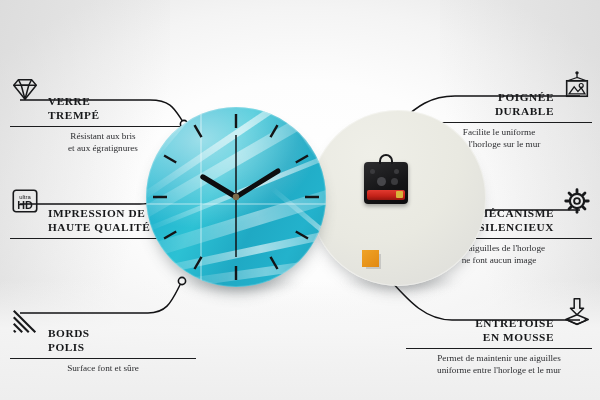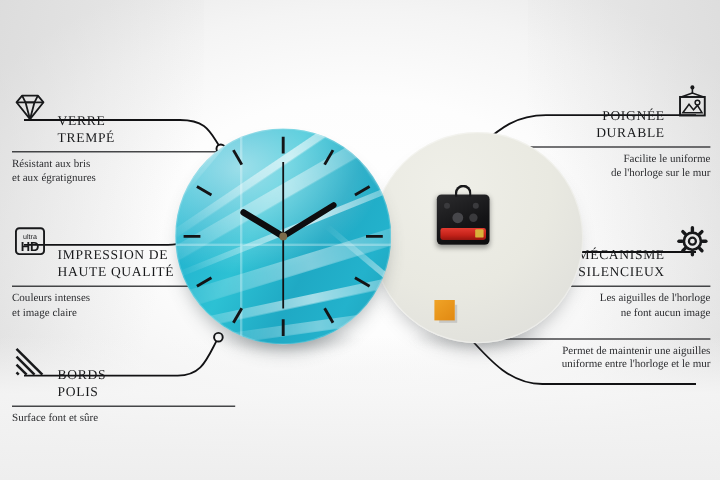--- a/index.html
+++ b/index.html
@@ -32,42 +32,43 @@
   
   .feat { position:absolute; width:186px; }
   .feat.left  { text-align:left;  left:10px; }
   .feat.right { text-align:right; right:8px; }
 
   .fhead { display:flex; align-items:center; gap:8px; }
   .feat.right .fhead { flex-direction:row-reverse; }
   .ficon { width:30px; height:30px; flex:0 0 30px; display:block; }
   .ftitle {
     font-family:"Liberation Serif", serif;
-    font-weight:normal;
+    font-weight:bold;
     font-size:11.3px;
     letter-spacing:.55px;
     line-height:13.6px;
     color:#17181a;
     text-transform:uppercase;
     white-space:pre-line;
     margin-top:39px;
   }
   .frule { height:1px; background:#1b1c1e; margin:4px 0 4px; }
   .fdesc {
     font-family:"Liberation Serif", serif;
     font-size:9.2px;
     line-height:11.4px;
     color:#2c2d30;
     white-space:pre-line;
+    text-align:center;
   }
 
   
   #f-verre       { top:56px;  }
   #f-impression  { top:168px; }
-  #f-bords       { top:268px; }
+  #f-bords       { top:288px; }
   
   #f-poignee     { top:52px;  }
   #f-mecanisme   { top:168px; }
   #f-entretoise  { top:278px; }
 
   
   #clock-front {
     position:absolute; left:146px; top:107px;
     width:180px; height:180px; border-radius:50%;
     overflow:hidden;
@@ -237,22 +238,20 @@
     <div class="fhead">
       <svg class="ficon" viewBox="0 0 32 32">
         <rect x="3.5" y="4.5" width="25" height="23" rx="3" fill="none" stroke="#18191b" stroke-width="1.7"></rect>
         <text x="16" y="14" text-anchor="middle" font-family="Liberation Sans, sans-serif" font-size="6.3" fill="#18191b">ultra</text>
         <text x="16" y="24.5" text-anchor="middle" font-family="Liberation Sans, sans-serif" font-size="11.5" font-weight="bold" fill="#18191b">HD</text>
       </svg>
       <div class="ftitle">IMPRESSION DE
 HAUTE QUALITÉ</div>
     </div>
     <div class="frule"></div>
-    <div class="fdesc">Couleurs intenses
-et image claire</div>
   </div>
 
   <div class="feat left" id="f-bords">
     <div class="fhead">
       <svg class="ficon" viewBox="0 0 32 32">
         <g stroke="#18191b" stroke-width="2.2" stroke-linecap="butt">
           <line x1="4" y1="5" x2="27" y2="28"></line>
           <line x1="4" y1="12" x2="20" y2="28"></line>
           <line x1="4" y1="19" x2="13" y2="28"></line>
           <line x1="4" y1="26" x2="6" y2="28"></line>
@@ -303,18 +302,31 @@
       </svg>
       <div class="ftitle">MÉCANISME
 SILENCIEUX</div>
     </div>
     <div class="frule"></div>
     <div class="fdesc">Les aiguilles de l'horloge
 ne font aucun image</div>
   </div>
 
   <div class="feat right" id="f-entretoise">
+    <div class="fhead">
+      <svg class="ficon" viewBox="0 0 32 32">
+        <g fill="none" stroke="#18191b" stroke-width="1.6" stroke-linejoin="round">
+          <path d="M13 3 H19 V13 H23 L16 20 L9 13 H13 Z"></path>
+          <path d="M16 20 L4 25 L16 30 L28 25 Z"></path>
+          <path d="M4 25 V28 L16 33" opacity="0"></path>
+          <path d="M7 23.7 L7 26.2 L16 30.4"></path>
+          <path d="M25 23.7 L25 26.2 L16 30.4"></path>
+        </g>
+      </svg>
+      <div class="ftitle">ENTRETOISE
+EN MOUSSE</div>
+    </div>
     <div class="frule"></div>
     <div class="fdesc">Permet de maintenir une aiguilles
 uniforme entre l'horloge et le mur</div>
   </div>
 
 </div>
 
 </body></html>

